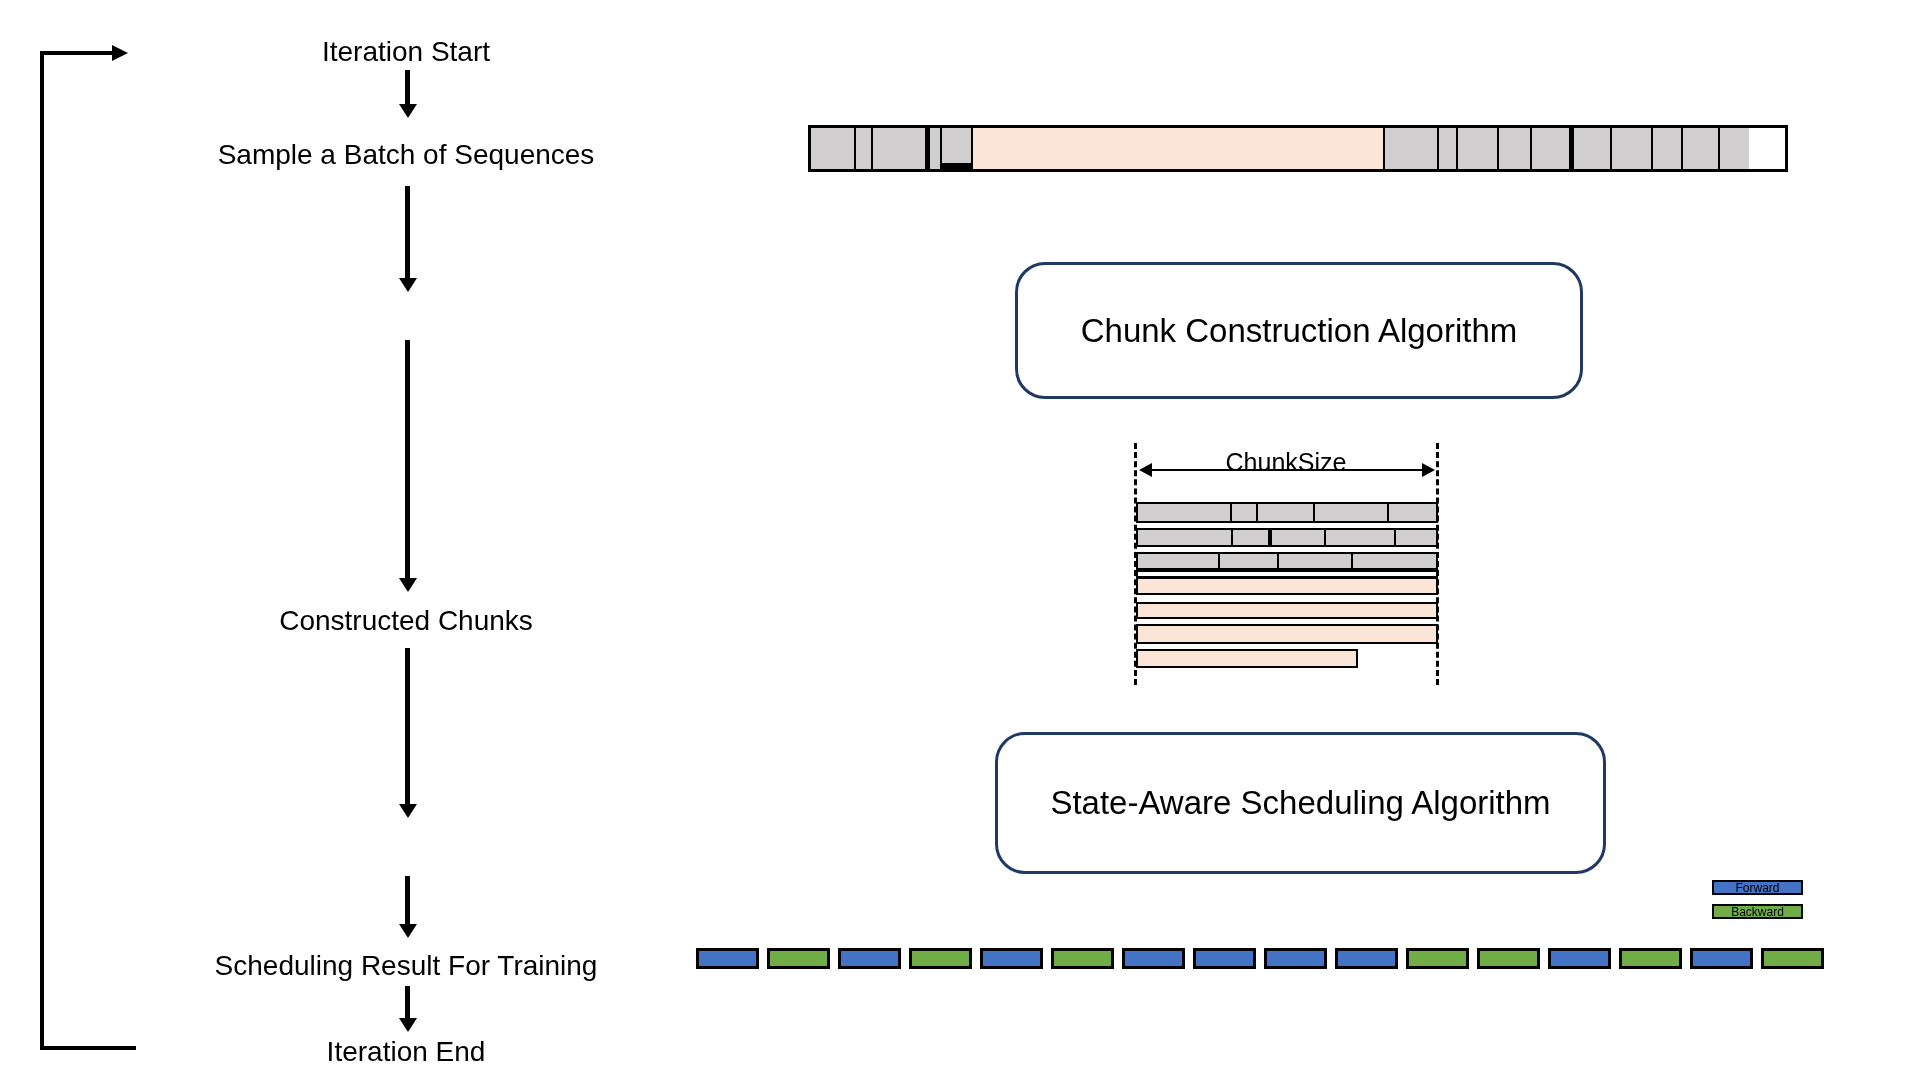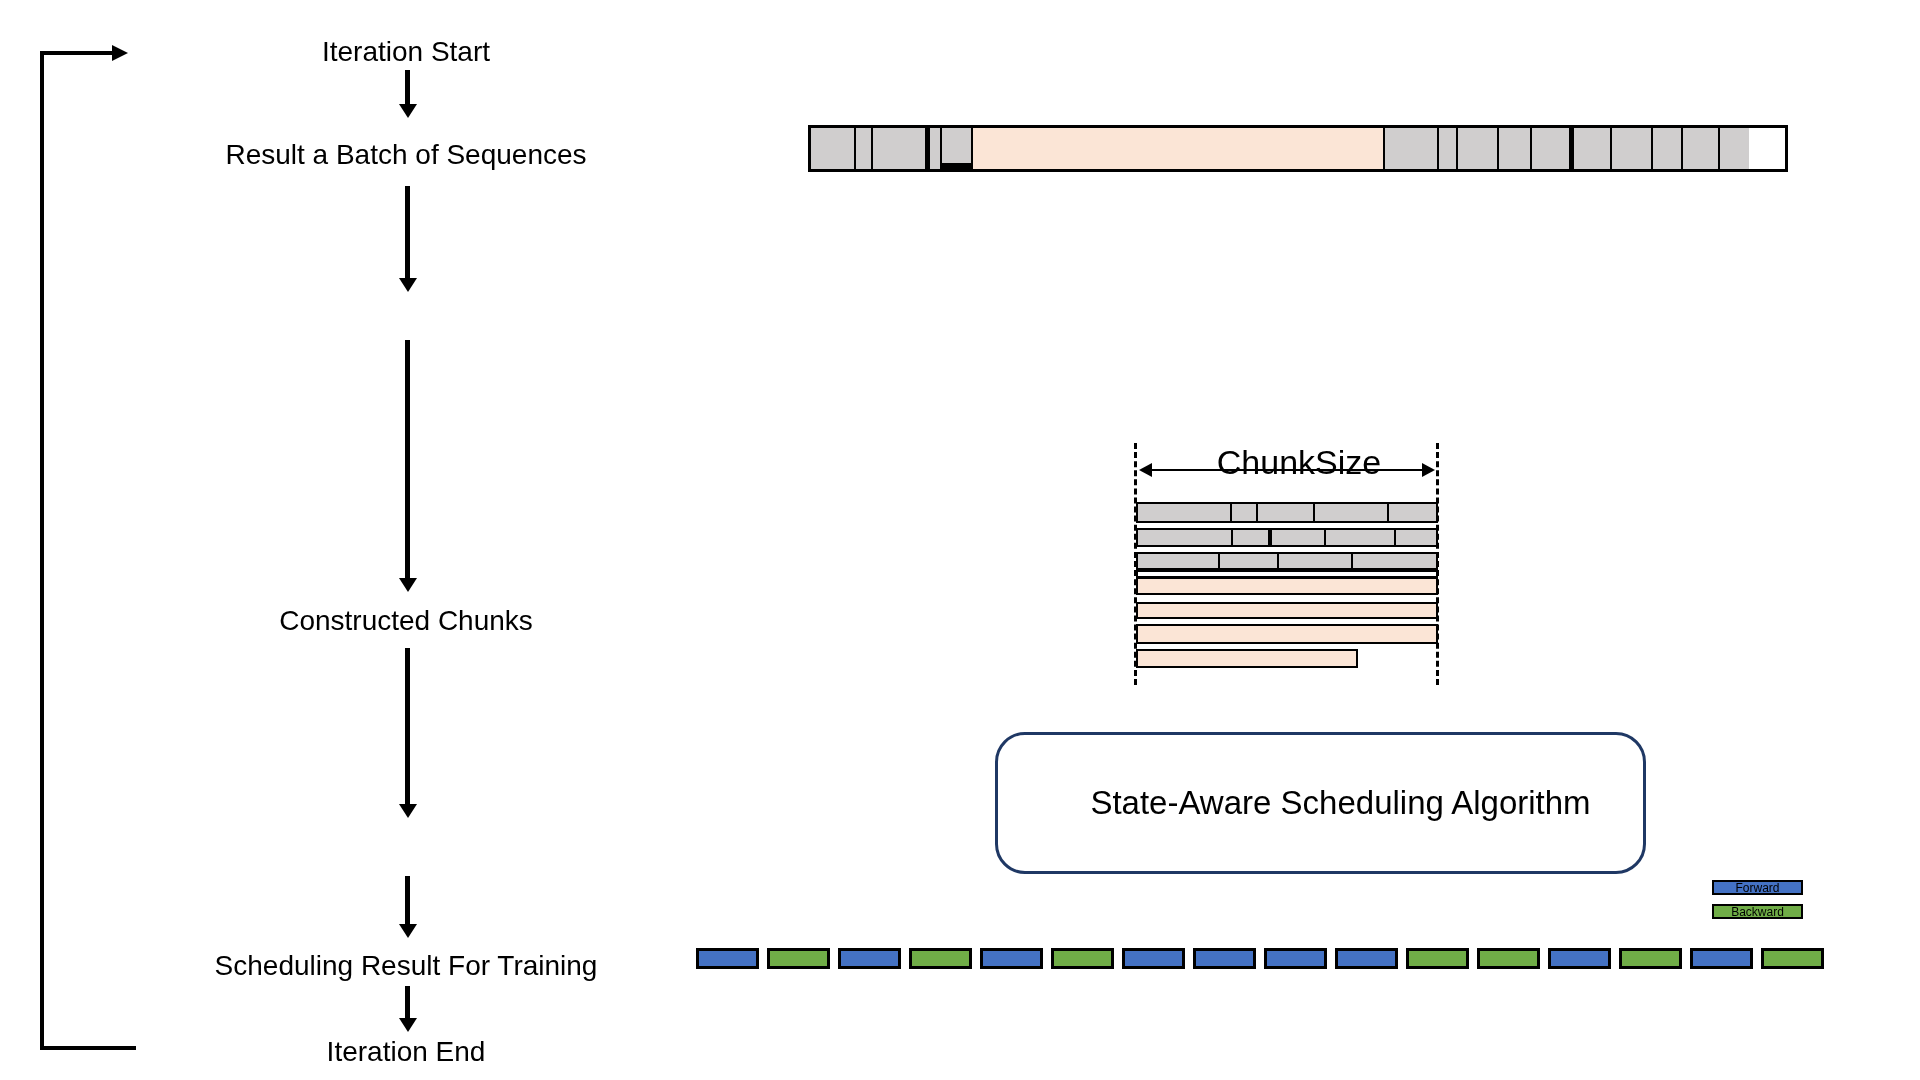--- a/index.html
+++ b/index.html
@@ -21,37 +21,37 @@
   .dashed-v{position:absolute;width:0;border-left:3px dashed #000;}
   .seq-bar{position:absolute;display:flex;align-items:stretch;border:3px solid #000;box-sizing:border-box;}
   .seq-seg{box-sizing:border-box;border-left:2px solid #000;flex:0 0 auto;height:100%;}
   .seq-seg.first{border-left:none;}
   .seq-seg.thickLeft{border-left-width:5px;}
   .seq-seg.blackBottom{border-bottom:6px solid #000;}
   .chunk-row{position:absolute;display:flex;align-items:stretch;border:2px solid #000;box-sizing:border-box;}
   .chunk-seg{box-sizing:border-box;border-left:2px solid #000;flex:0 0 auto;height:100%;}
   .chunk-seg.first{border-left:none;}
   .chunk-seg.thickLeft{border-left-width:4px;}
-  .chunksize-label{position:absolute;transform:translate(-50%,-50%);font-size:34px;white-space:nowrap;margin-left:13px;}
+  .chunksize-label{position:absolute;transform:translate(-50%,-50%);font-size:25px;white-space:nowrap;}
   .sched-box{position:absolute;border:3px solid #000;box-sizing:border-box;}
   .legend-box{position:absolute;border:2px solid #000;box-sizing:border-box;display:flex;
               align-items:center;justify-content:center;font-size:12px;line-height:1;}
 </style>
 </head>
 <body>
 
 <div class="canvas">
 
   <div class="hline" style="left:40px;top:51px;width:4px;height:999px;"></div>
   <div class="hline" style="left:40px;top:51px;width:74px;height:4px;"></div>
   <div class="head-right" style="left:112px;top:45px;"></div>
   <div class="hline" style="left:40px;top:1046px;width:96px;height:4px;"></div>
 
   <div class="fc-label" style="left:406px;top:52px;">Iteration Start</div>
-  <div class="fc-label" style="left:406px;top:155px;">Result a Batch of Sequences</div>
+  <div class="fc-label" style="left:406px;top:155px;">Sample a Batch of Sequences</div>
   <div class="fc-label" style="left:406px;top:621px;">Constructed Chunks</div>
   <div class="fc-label" style="left:406px;top:966px;">Scheduling Result For Training</div>
   <div class="fc-label" style="left:406px;top:1052px;">Iteration End</div>
 
   <div class="shaft-v" style="left:405px;top:70px;height:34px;"></div>
   <div class="head-down" style="left:399px;top:104px;"></div>
 
   <div class="shaft-v" style="left:405px;top:186px;height:92px;"></div>
   <div class="head-down" style="left:399px;top:278px;"></div>
 
@@ -79,20 +79,23 @@
       <div class="seq-seg" style="width: 41px; background: rgb(208, 206, 206);"></div>
       <div class="seq-seg" style="width: 33px; background: rgb(208, 206, 206);"></div>
       <div class="seq-seg" style="width: 39px; background: rgb(208, 206, 206);"></div>
       <div class="seq-seg thickLeft" style="width: 41px; background: rgb(208, 206, 206);"></div>
       <div class="seq-seg" style="width: 41px; background: rgb(208, 206, 206);"></div>
       <div class="seq-seg" style="width: 30px; background: rgb(208, 206, 206);"></div>
       <div class="seq-seg" style="width: 37px; background: rgb(208, 206, 206);"></div>
       <div class="seq-seg" style="width: 31px; background: rgb(208, 206, 206);"></div>
     </div>
 
+  <div class="algo-box" style="left:1015px;top:262px;width:562px;height:131px;">
+    <span>Chunk Construction Algorithm</span>
+  </div>
 
   <div class="dashed-v" style="left:1134px;top:443px;height:242px;"></div>
   <div class="dashed-v" style="left:1436px;top:443px;height:242px;"></div>
 
   <div class="hline" style="left:1149px;top:469px;width:276px;height:2px;"></div>
   <div class="head-left" style="left:1139px;top:463px;"></div>
   <div class="head-right-sm" style="left:1422px;top:463px;"></div>
   <div class="chunksize-label" style="left:1286px;top:462px;">ChunkSize</div>
 
   <div id="chunk-rows">
@@ -116,21 +119,21 @@
         <div class="chunk-seg" style="width: 74px;"></div>
         <div class="chunk-seg" style="width: 79px;"></div>
       </div>
       <div class="chunk-row" style="left: 1136px; top: 570px; width: 302px; height: 8px; background: rgb(255, 255, 255);"></div>
       <div class="chunk-row" style="left: 1136px; top: 577px; width: 302px; height: 18px; background: rgb(251, 229, 214);"></div>
       <div class="chunk-row" style="left: 1136px; top: 602px; width: 302px; height: 17px; background: rgb(251, 229, 214);"></div>
       <div class="chunk-row" style="left: 1136px; top: 624px; width: 302px; height: 20px; background: rgb(251, 229, 214);"></div>
       <div class="chunk-row" style="left: 1136px; top: 649px; width: 222px; height: 19px; background: rgb(251, 229, 214);"></div>
     </div>
 
-  <div class="algo-box" style="left:995px;top:732px;width:605px;height:136px;padding-left:40px;">
+  <div class="algo-box" style="left:995px;top:732px;width:605px;height:136px;">
     <span>State-Aware Scheduling Algorithm</span>
   </div>
 
   <div class="legend-box" style="left: 1712px; top: 880px; width: 91px; height: 15px; background: rgb(68, 114, 196); text-align: right;">
     <span>Forward</span>
   </div>
   <div class="legend-box" style="left: 1712px; top: 904px; width: 91px; height: 15px; background: rgb(112, 173, 71);">
     <span>Backward</span>
   </div>
 

